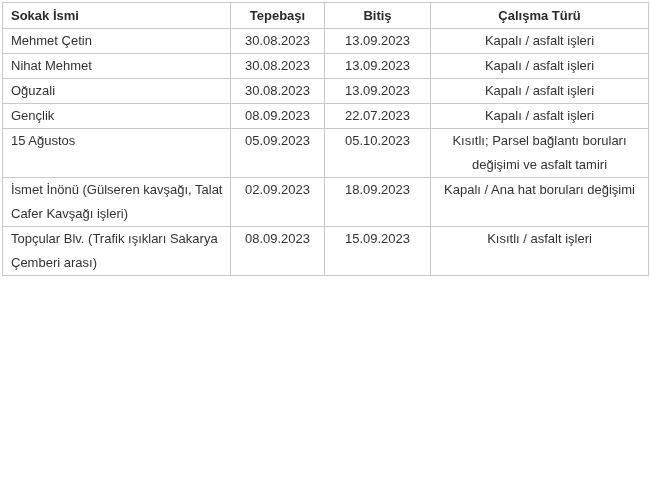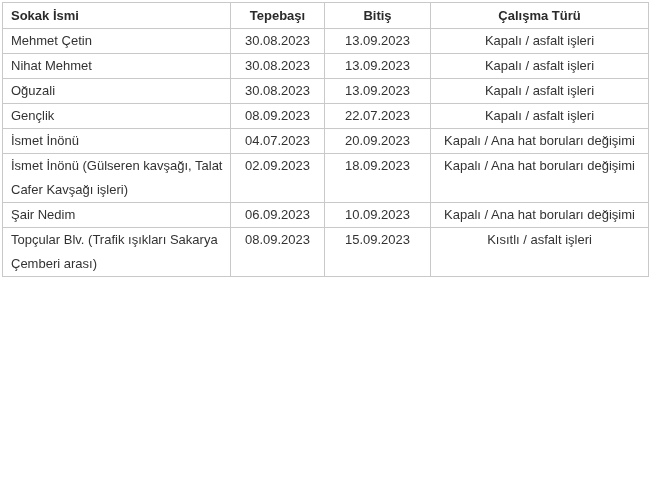--- a/index.html
+++ b/index.html
@@ -89,35 +89,29 @@
           <td class="c2">13.09.2023</td>
           <td class="c3">Kapalı / asfalt işleri</td>
         </tr>
         <tr>
           <td class="c0">Gençlik</td>
           <td class="c1">08.09.2023</td>
           <td class="c2">22.07.2023</td>
           <td class="c3">Kapalı / asfalt işleri</td>
         </tr>
         <tr>
-          <td class="c0">İsmet İnönü</td>
-          <td class="c1">04.07.2023</td>
-          <td class="c2">20.09.2023</td>
-          <td class="c3">Kapalı / Ana hat boruları değişimi</td>
+          <td class="c0">15 Ağustos</td>
+          <td class="c1">05.09.2023</td>
+          <td class="c2">05.10.2023</td>
+          <td class="c3">Kısıtlı; Parsel bağlantı boruları değişimi ve asfalt tamiri</td>
         </tr>
         <tr>
           <td class="c0">İsmet İnönü (Gülseren kavşağı, Talat Cafer Kavşağı işleri)</td>
           <td class="c1">02.09.2023</td>
           <td class="c2">18.09.2023</td>
-          <td class="c3">Kapalı / Ana hat boruları değişimi</td>
-        </tr>
-        <tr>
-          <td class="c0">Şair Nedim</td>
-          <td class="c1">06.09.2023</td>
-          <td class="c2">10.09.2023</td>
           <td class="c3">Kapalı / Ana hat boruları değişimi</td>
         </tr>
         <tr>
           <td class="c0">Topçular Blv. (Trafik ışıkları Sakarya Çemberi arası)</td>
           <td class="c1">08.09.2023</td>
           <td class="c2">15.09.2023</td>
           <td class="c3">Kısıtlı / asfalt işleri</td>
         </tr>
       </tbody>
   </table>

